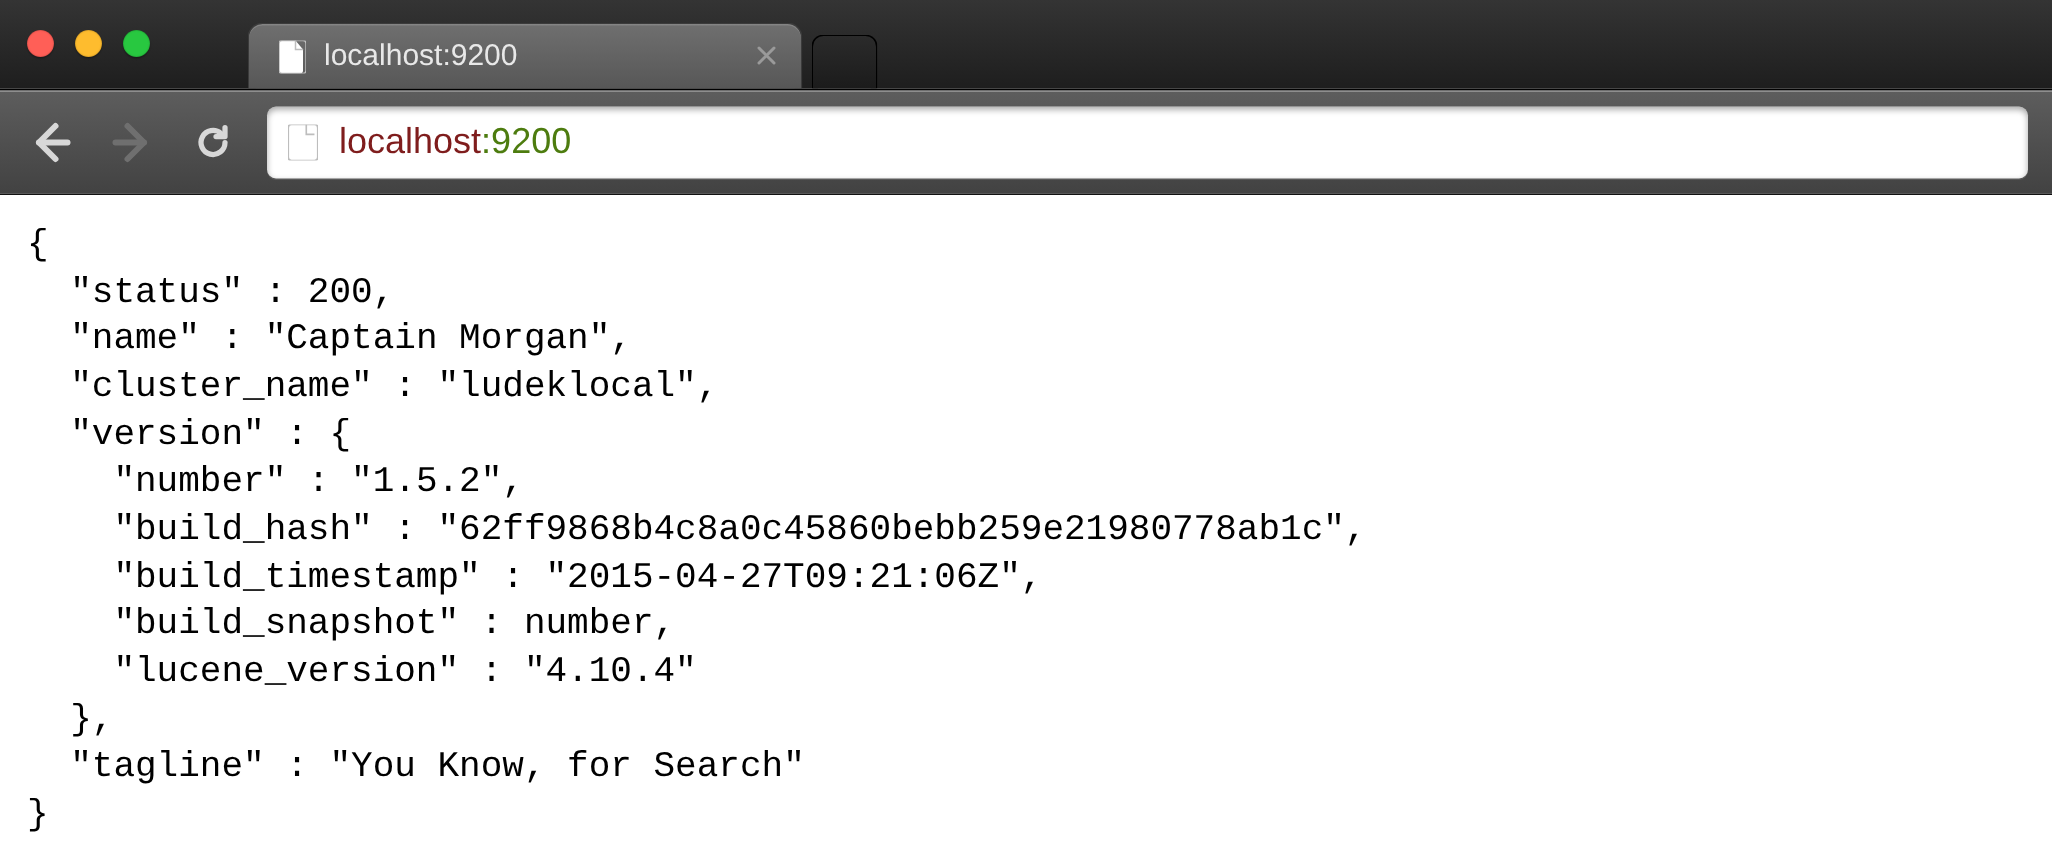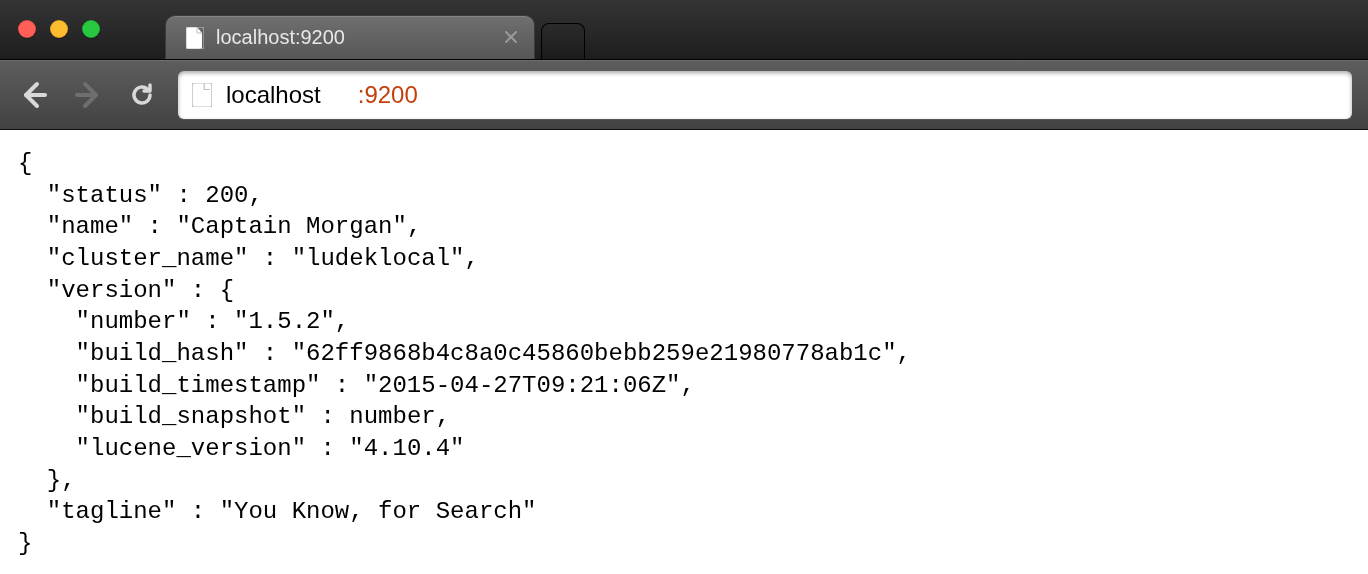--- a/index.html
+++ b/index.html
@@ -90,22 +90,22 @@
     height: 48px;
     background: #fff;
     border-radius: 6px;
     box-shadow: inset 0 2px 4px rgba(0,0,0,.35), 0 1px 0 rgba(255,255,255,.1);
     display: flex;
     align-items: center;
     padding: 0 14px;
     gap: 14px;
     font-size: 24px;
   }
-  .omnibox .host { color: #000000; }
-  .omnibox .port { color: #c2410c; margin-left: 37px; }
+  .omnibox .host { color: #7f1d1d; }
+  .omnibox .port { color: #4d7c0f; }
 
   
   .page {
     padding: 18px 18px;
     font-family: "Courier New", Courier, monospace;
     font-size: 24px;
     line-height: 1.32;
     white-space: pre;
     color: #000;
   }

